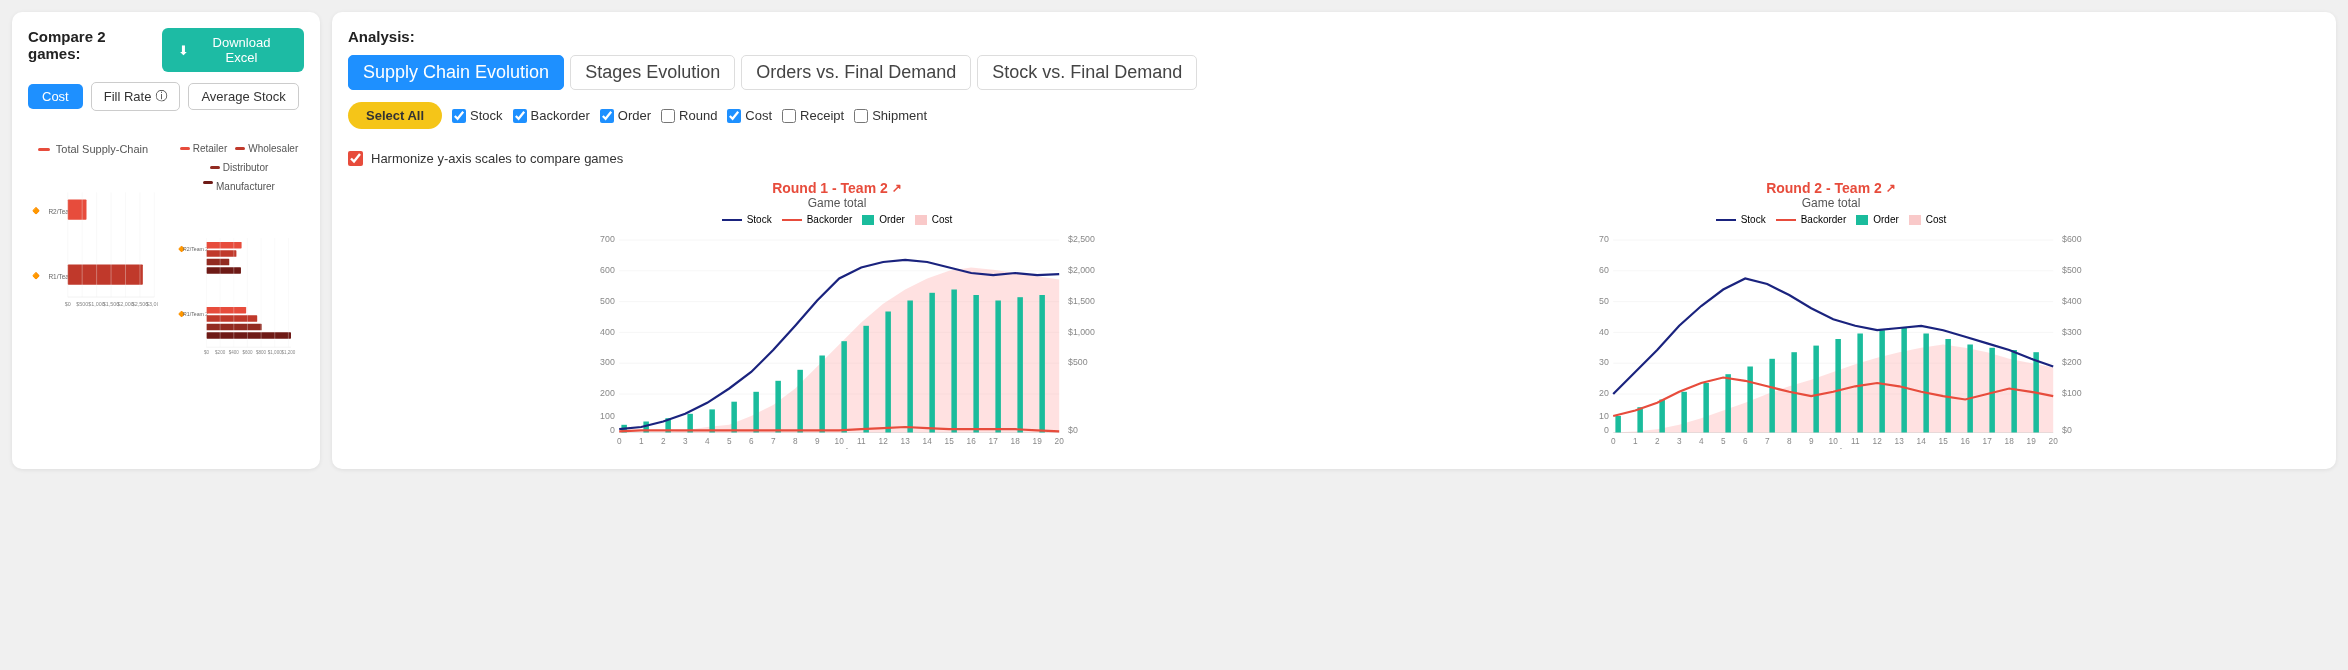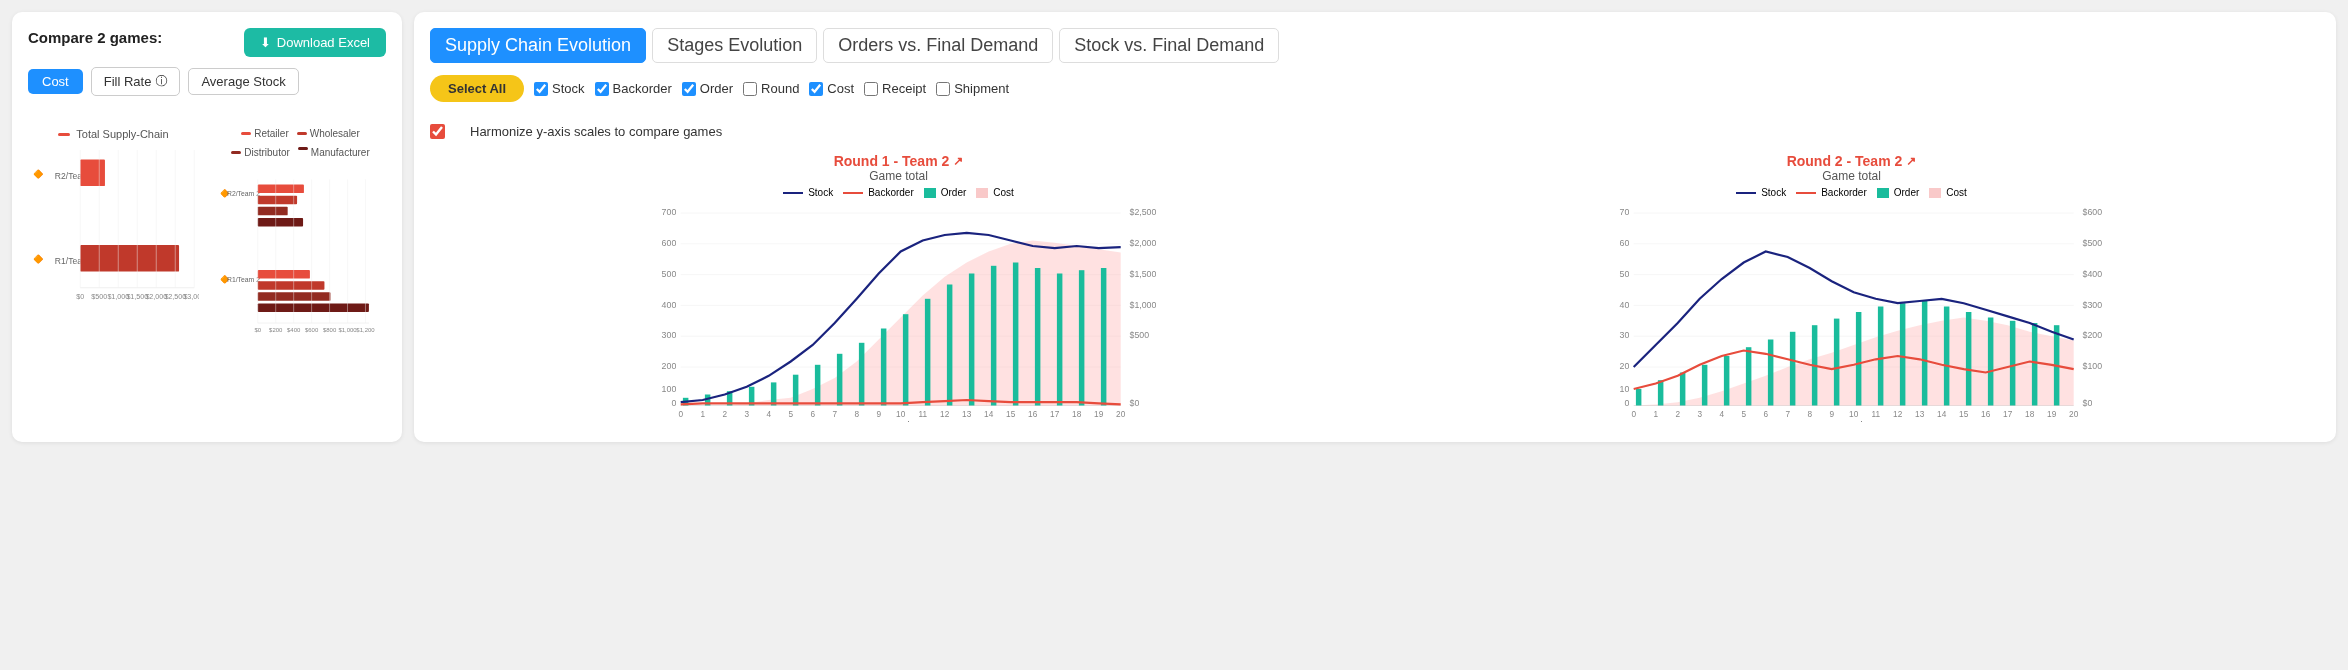--- a/index.html
+++ b/index.html
@@ -10,21 +10,21 @@
       gap: 12px;
       padding: 12px;
       min-width: 1174px;
     }
     .panel {
       background: #fff;
       border-radius: 10px;
       padding: 16px;
       box-shadow: 0 1px 4px rgba(0,0,0,0.08);
     }
-    .left-panel { width: 390px; flex-shrink: 0; }
+    .left-panel { width: 308px; flex-shrink: 0; }
     .right-panel { flex: 1; }
 
     
     .left-panel h2 {
       font-size: 15px;
       font-weight: 600;
       color: #222;
       margin-bottom: 10px;
     }
     .toolbar {
@@ -145,21 +145,21 @@
       cursor: pointer;
     }
     .checkbox-label input[type="checkbox"] {
       width: 14px;
       height: 14px;
       accent-color: #1e90ff;
     }
     .harmonize-row {
       display: flex;
       align-items: center;
-      gap: 25px;
+      gap: 8px;
       margin-bottom: 14px;
       font-size: 13px;
       color: #333;
     }
     .harmonize-row input[type="checkbox"] {
       accent-color: #e74c3c;
       width: 15px;
       height: 15px;
     }
     .games-row {
@@ -327,20 +327,21 @@
         <line x1="113" y1="0" x2="113" y2="168" stroke="#eee" stroke-width="0.5"></line>
         <line x1="134" y1="0" x2="134" y2="168" stroke="#eee" stroke-width="0.5"></line>
         <line x1="155" y1="0" x2="155" y2="168" stroke="#eee" stroke-width="0.5"></line>
         <line x1="176" y1="0" x2="176" y2="168" stroke="#eee" stroke-width="0.5"></line>
       </svg>
     </div>
   </div>
 </div>
 
 <div class="panel right-panel">
+  <h2>Analysis:</h2>
 
   <div class="tab-row">
     <button class="tab-btn active">Supply Chain Evolution</button>
     <button class="tab-btn">Stages Evolution</button>
     <button class="tab-btn">Orders vs. Final Demand</button>
     <button class="tab-btn">Stock vs. Final Demand</button>
   </div>
 
   <div class="filter-row">
     <button class="select-all-btn">Select All</button>

